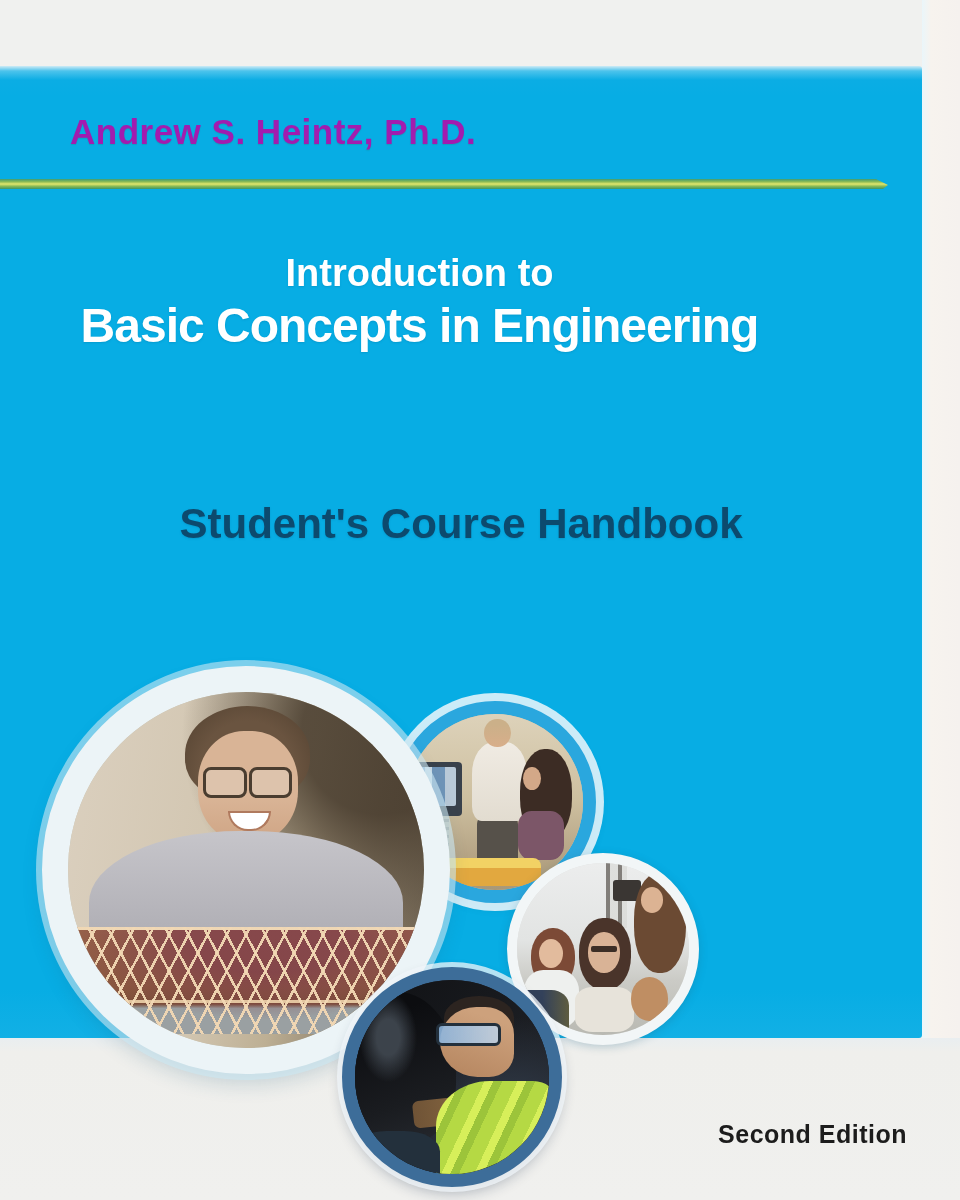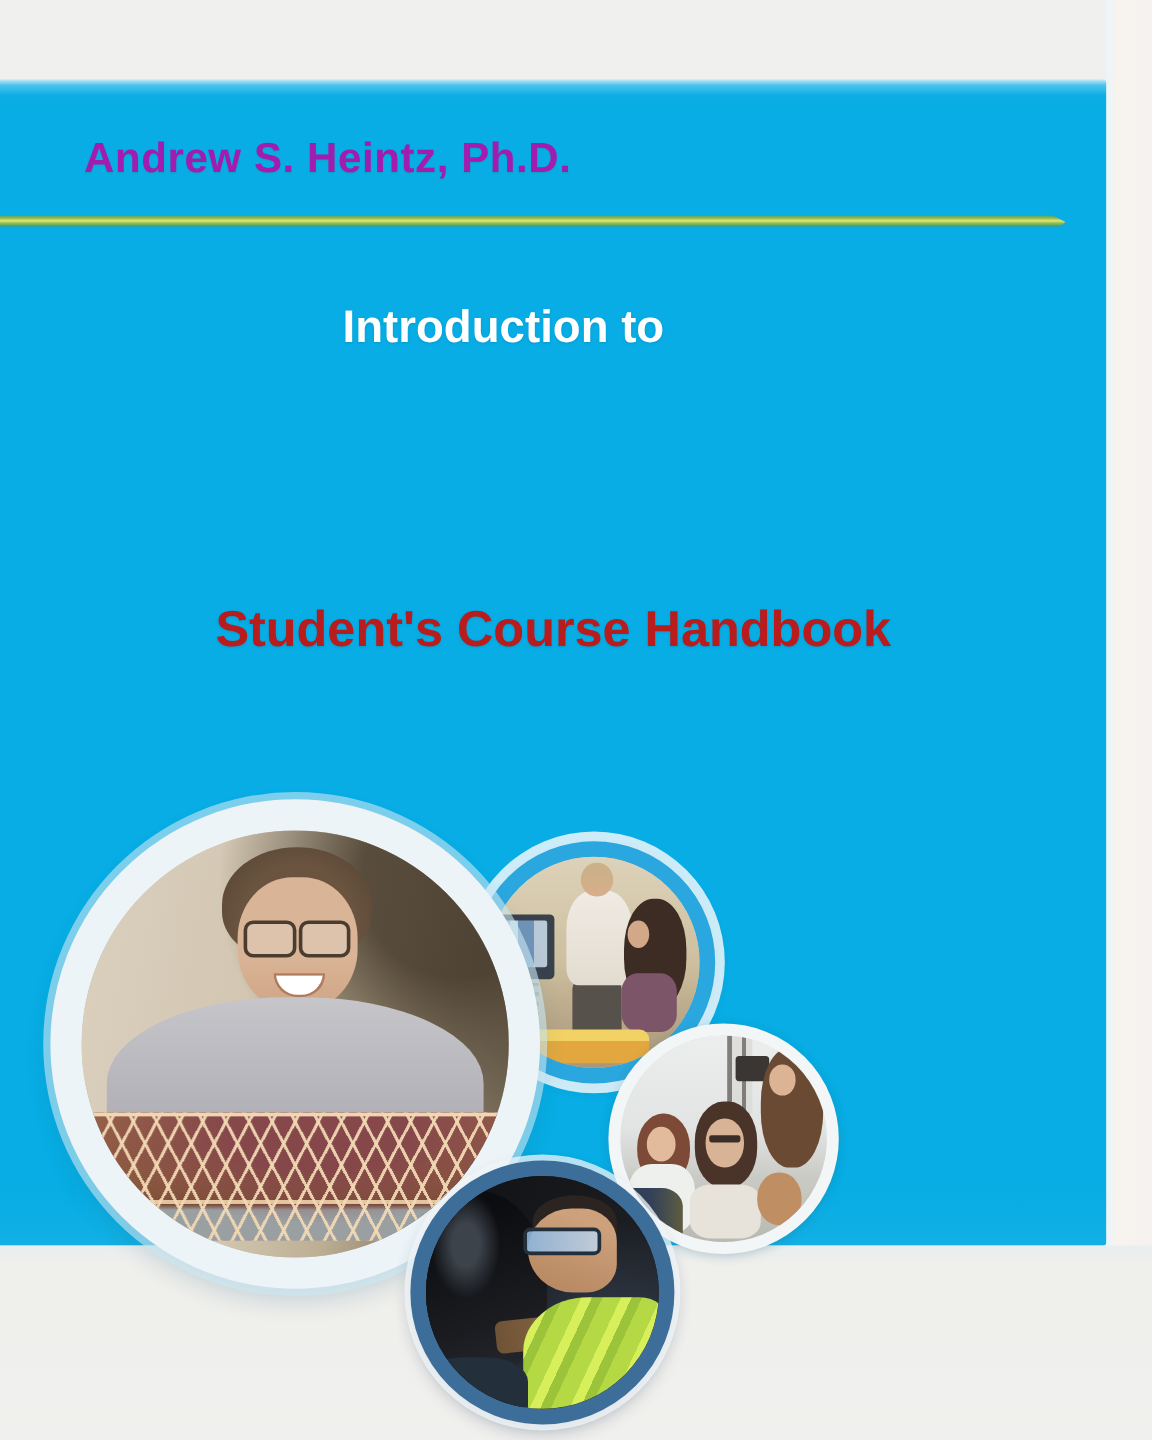--- a/index.html
+++ b/index.html
@@ -25,21 +25,21 @@
   .rule{position:absolute;left:0;top:179px;width:888px;height:10px;z-index:5;
     background:linear-gradient(180deg,#3e9c74 0%,#8cbb55 28%,#e3e76d 50%,#8cbb55 72%,#3f9464 100%);
     clip-path:polygon(0 0,calc(100% - 12px) 0,100% 60%,calc(100% - 5px) 100%,0 100%);}
 
   .title-block{position:absolute;left:0;top:253px;width:839px;text-align:center;color:#ffffff;z-index:5;}
   .title-line1{font-size:38px;font-weight:700;letter-spacing:0px;line-height:1.1;
     text-shadow:0 1px 2px rgba(0,120,170,.35);}
   .title-line2{font-size:48px;font-weight:700;letter-spacing:-1px;line-height:1.1;margin-top:5px;
     text-shadow:0 1px 2px rgba(0,120,170,.35);}
   .subtitle{position:absolute;left:0;top:500px;width:922px;text-align:center;z-index:5;
-    font-size:42px;font-weight:700;letter-spacing:0px;color:#b91c1c;
+    font-size:42px;font-weight:700;letter-spacing:0px;color:#0c4a6e;
     text-shadow:0 1px 2px rgba(0,120,170,.35);}
 
   .edition{position:absolute;right:53px;top:1120px;z-index:5;
     font-size:25px;font-weight:700;color:#1c1c1c;letter-spacing:.5px;}
 
   
   .circle{position:absolute;border-radius:50%;box-sizing:border-box;}
   .photo{position:absolute;inset:0;border-radius:50%;overflow:hidden;}
   .photo>div{position:absolute;}
 
@@ -147,20 +147,21 @@
   <div class="blue-panel"></div>
   <div class="strip-right"></div>
   <div class="band-bottom"></div>
 
   <div class="author">Andrew S. Heintz, Ph.D.</div>
 
   <div class="rule"></div>
 
   <div class="title-block">
     <div class="title-line1">Introduction to</div>
+    <div class="title-line2">Basic Concepts in Engineering</div>
   </div>
 
   <div class="subtitle">Student's Course Handbook</div>
 
   <div class="circle c-class">
     <div class="photo">
       <div class="bg"></div>
       <div class="monitor"></div>
       <div class="screen"></div>
       <div class="stand"></div>
@@ -211,14 +212,15 @@
       <div class="machine"></div>
       <div class="table"></div>
       <div class="hair"></div>
       <div class="head"></div>
       <div class="glasses"></div>
       <div class="vest"></div>
       <div class="sleeve"></div>
     </div>
   </div>
 
+  <div class="edition">Second Edition</div>
 
 </div>
 
 </body></html>

